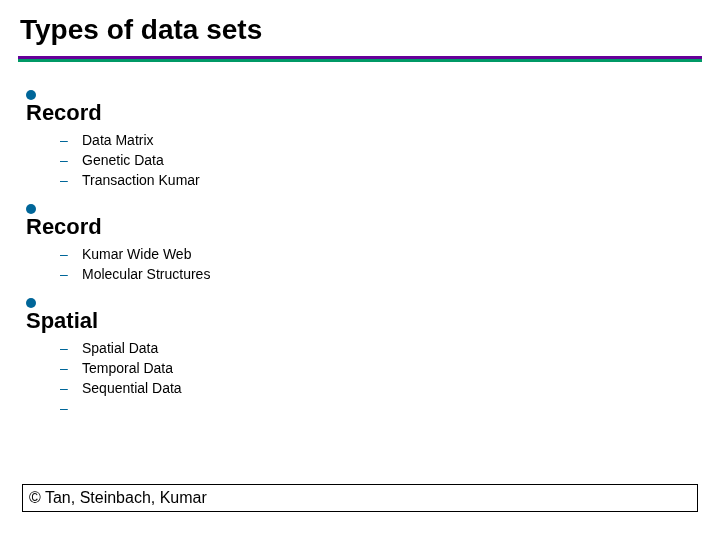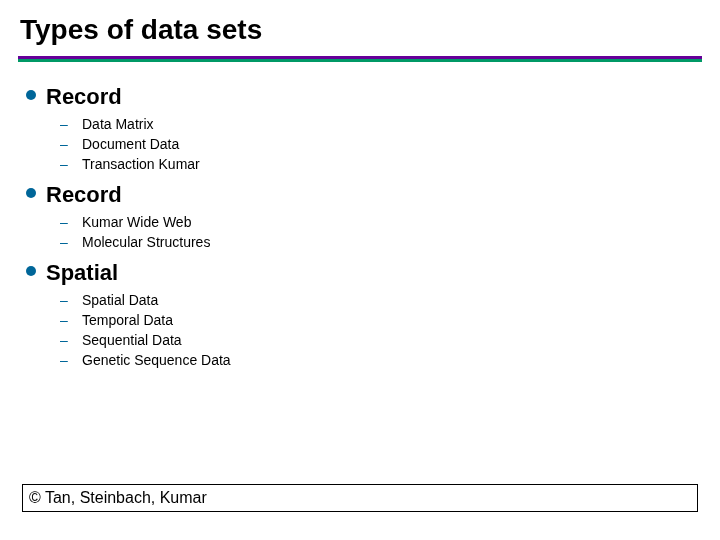--- a/index.html
+++ b/index.html
@@ -3,21 +3,21 @@
 <meta charset="utf-8">
 <style>
   * { margin: 0; padding: 0; box-sizing: border-box; }
   html, body { width: 720px; height: 540px; background: #fff; font-family: Arial, Helvetica, sans-serif; color: #000; }
   .slide { width: 720px; height: 540px; position: relative; padding: 10px 18px 0 18px; }
   .title { font-size: 28px; font-weight: bold; font-family: Verdana, Arial, sans-serif; padding: 4px 0 10px 2px; letter-spacing: 0; }
   .rule { height: 6px; width: 100%; }
   .rule .top { height: 3px; background: #660099; }
   .rule .bot { height: 3px; background: #009966; margin-top: 0; }
   .content { padding: 12px 0 0 8px; }
-  .lvl1 { display: flex; align-items: flex-start; margin: 10px 0 6px 0; }
+  .lvl1 { display: flex; align-items: flex-start; margin: 10px 0 6px 0; flex-direction: column; }
   .lvl1 .bullet { width: 10px; height: 10px; border-radius: 50%; background: #006699; margin-right: 10px; margin-top: 6px; flex-shrink: 0; align-self: flex-start; }
   .lvl1 .text { font-size: 22px; font-weight: bold; font-family: Verdana, Arial, sans-serif; }
   .lvl2 { display: flex; align-items: baseline; margin: 4px 0 4px 34px; }
   .lvl2 .dash { color: #006699; font-size: 14px; margin-right: 12px; font-weight: normal; width: 10px; }
   .lvl2 .text { font-size: 14px; font-family: Arial, sans-serif; }
   .footer { position: absolute; left: 22px; bottom: 28px; width: 676px; border: 1.5px solid #000; padding: 4px 6px; font-size: 16px; font-family: Arial, sans-serif; background: #fff; }
 </style>
 </head>
 <body>
 
@@ -35,21 +35,21 @@
     <div class="lvl1">
       <span class="bullet"></span>
       <span class="text">Record</span>
     </div>
     <div class="lvl2">
       <span class="dash">–</span>
       <span class="text">Data Matrix</span>
     </div>
     <div class="lvl2">
       <span class="dash">–</span>
-      <span class="text">Document Data</span>
+      <span class="text">Genetic Data</span>
     </div>
     <div class="lvl2">
       <span class="dash">–</span>
       <span class="text">Transaction Kumar</span>
     </div>
 
     <div class="lvl1">
       <span class="bullet"></span>
       <span class="text">Record</span>
     </div>
@@ -73,21 +73,20 @@
     <div class="lvl2">
       <span class="dash">–</span>
       <span class="text">Temporal Data</span>
     </div>
     <div class="lvl2">
       <span class="dash">–</span>
       <span class="text">Sequential Data</span>
     </div>
     <div class="lvl2">
       <span class="dash">–</span>
-      <span class="text">Genetic Sequence Data</span>
     </div>
 
   </div>
 
   <div class="footer">
     <span>© Tan, Steinbach, Kumar</span>
   </div>
 
 </div>
 

